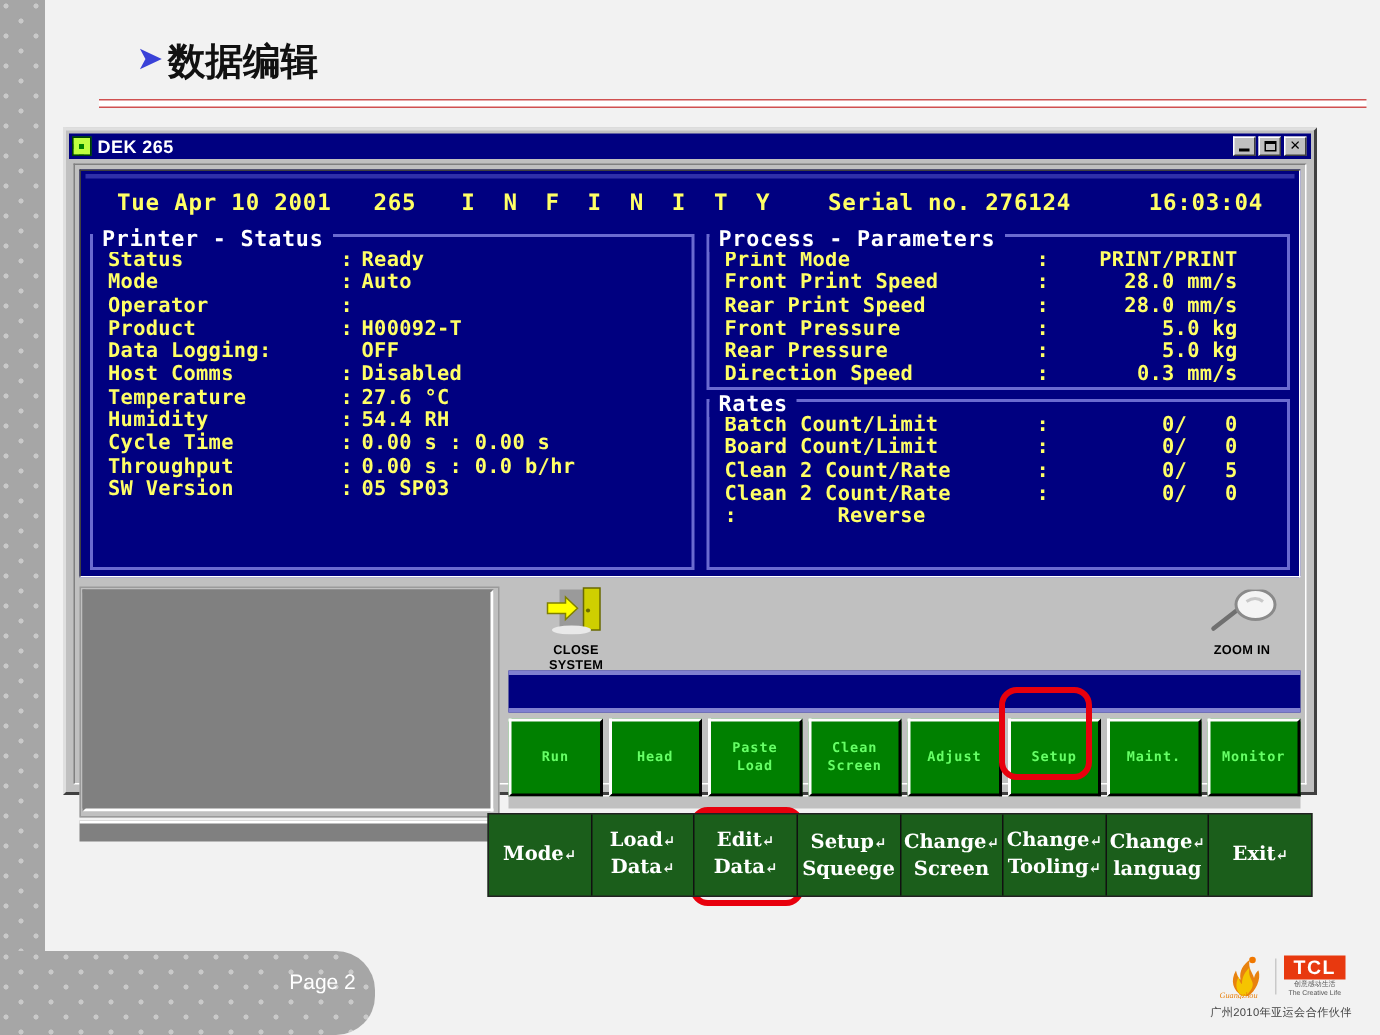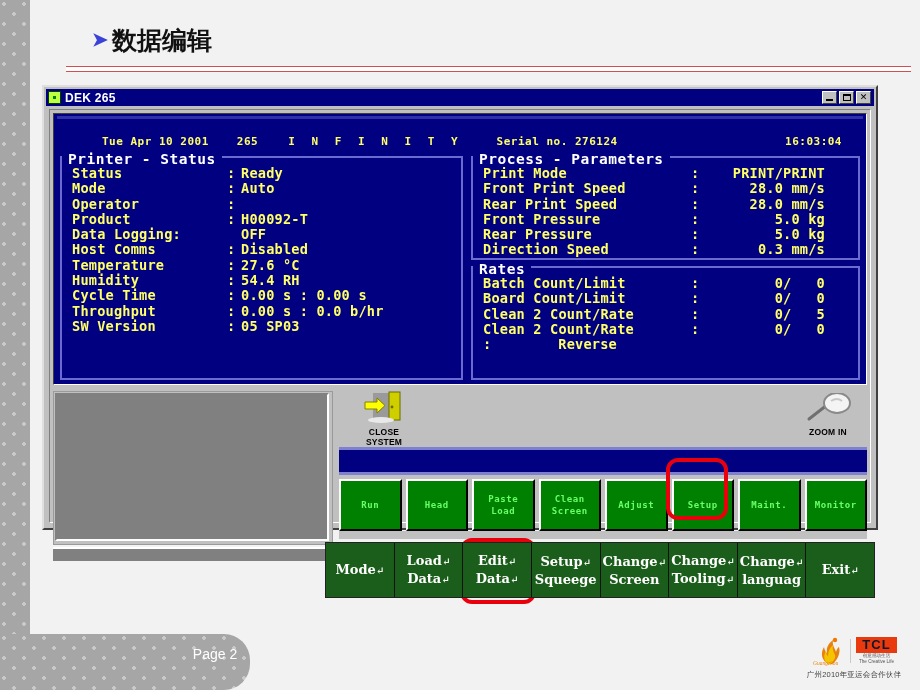--- a/index.html
+++ b/index.html
@@ -104,24 +104,23 @@
     background:#000080;
     border-top:1px solid #404040;border-left:1px solid #404040;
     border-right:1px solid #ffffff;border-bottom:1px solid #ffffff;
     box-sizing:border-box;
     font-family:"DejaVu Sans Mono","Liberation Mono",monospace;
     color:#ffff66;
   }
   .term-topline{position:absolute;left:3px;right:3px;top:2px;height:3px;background:#3030a8;}
   .status-line{
     position:absolute;left:0;right:0;top:12px;height:22px;
-    display:flex;align-items:flex-end;
-    font-size:11px;font-weight:bold;letter-spacing:.5px;
+    display:flex;align-items:flex-start;
+    font-size:15px;font-weight:bold;letter-spacing:.5px;
     color:#ffff66;
-    margin-left:24px;
   }
   .sl-date{margin-left:24px;}
   .sl-model{margin-left:28px;}
   .sl-inf{margin-left:30px;letter-spacing:5px;}
   .sl-serial{margin-left:34px;}
   .sl-time{margin-left:auto;margin-right:24px;}
 
   .panels{position:absolute;left:6px;right:6px;top:42px;bottom:4px;display:flex;gap:8px;}
   .panel{
     position:relative;background:#000080;
@@ -228,21 +227,21 @@
     display:flex;flex-direction:column;align-items:center;justify-content:flex-start;
   }
   .logo-top{display:flex;align-items:center;gap:5px;height:34px;}
   .flame{
     width:34px;height:30px;position:relative;
   }
   .flame svg{display:block;}
   .divider-v{width:1px;height:24px;background:#c9c9c9;}
   .tcl{display:flex;flex-direction:column;align-items:center;}
   .tcl-box{
-    background:#e8390f;color:#0f172a;font-weight:bold;font-size:13px;
+    background:#e8390f;color:#ffffff;font-weight:bold;font-size:13px;
     padding:1px 6px;letter-spacing:1px;font-family:"Liberation Sans",sans-serif;
     line-height:14px;
   }
   .tcl-sub{font-size:4.6px;color:#555;line-height:6px;text-align:center;}
   .logo-cap{font-size:7.5px;color:#444;margin-top:2px;letter-spacing:.2px;}
 </style>
 </head>
 <body>
 
 <div class="left-strip"></div>

